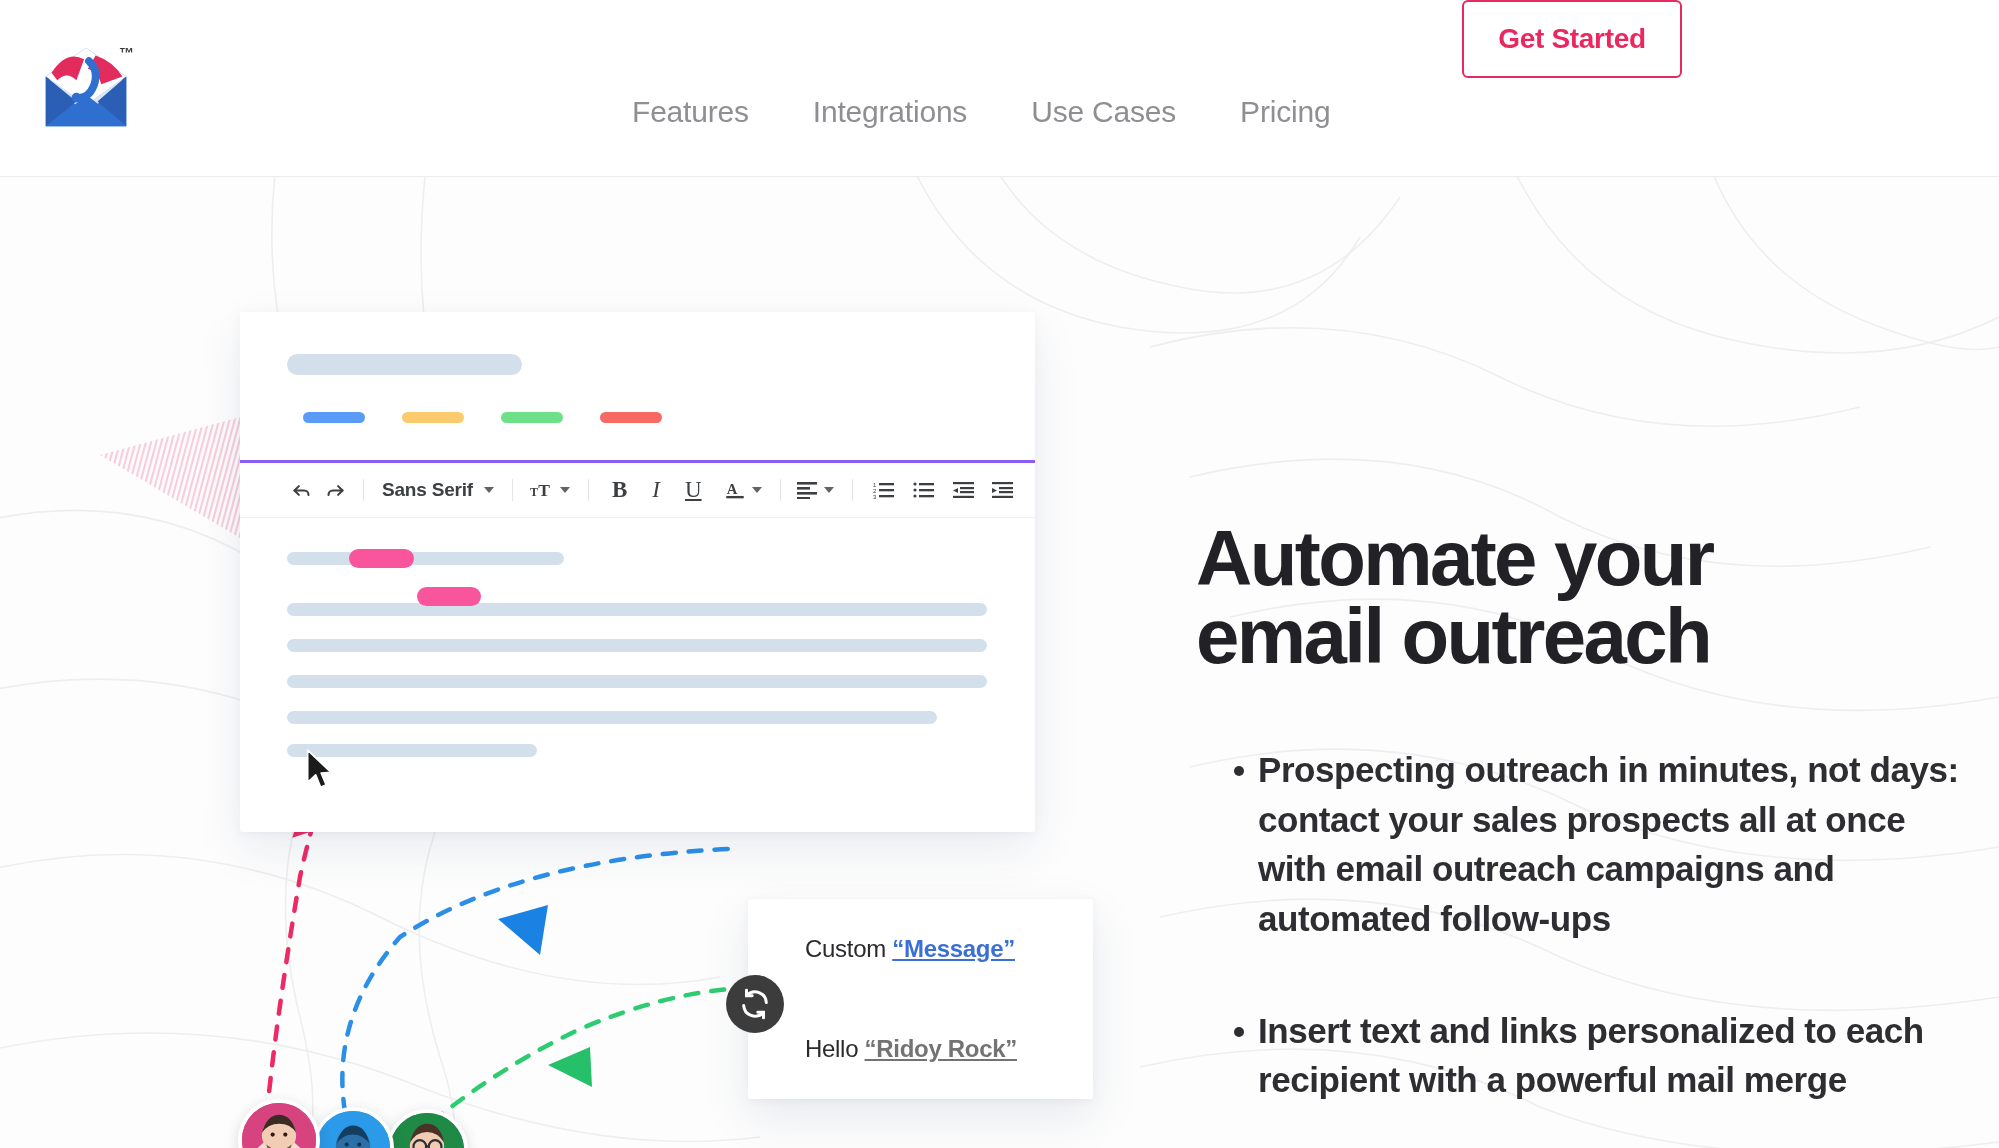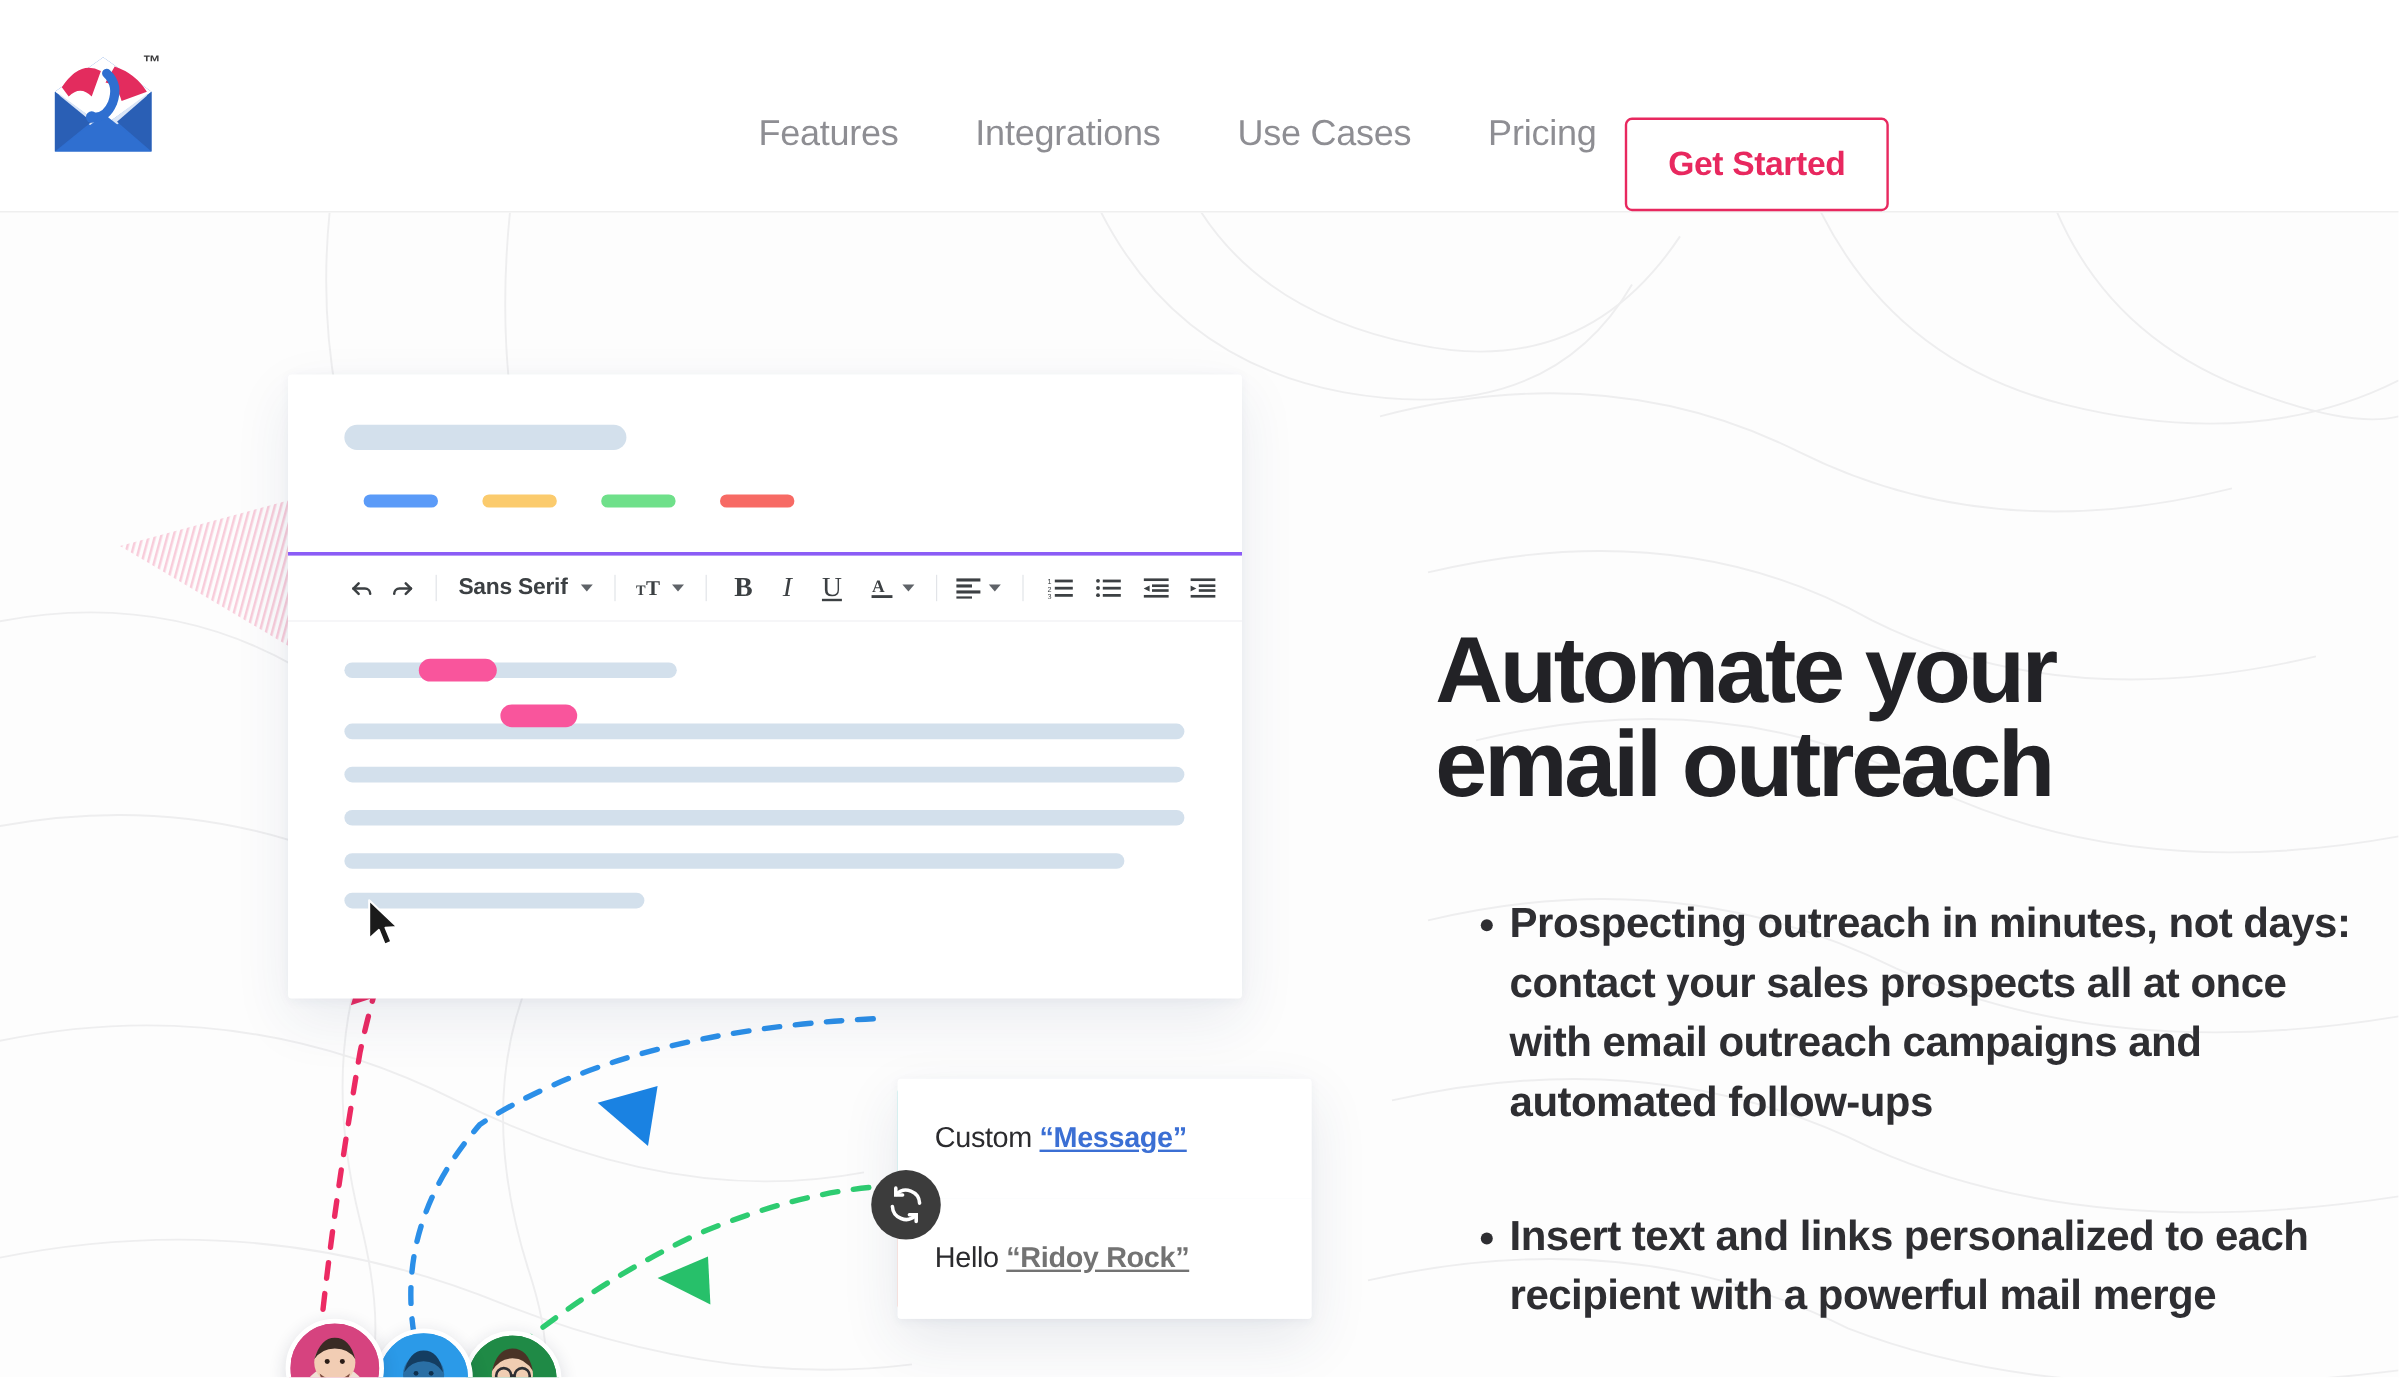--- a/index.html
+++ b/index.html
@@ -78,25 +78,25 @@
     color: #8e8e93;
     font-weight: 400;
     padding: 0 32px;
     cursor: pointer;
     white-space: nowrap;
     letter-spacing: -0.2px;
   }
 
   .header-ctas {
     position: absolute;
-    left: 1354px;
+    left: 1462px;
     top: 0;
     height: 176px;
     display: flex;
-    align-items: flex-end;
+    align-items: flex-start;
     gap: 45px;
   }
   .btn {
     font-size: 28px;
     font-weight: 700;
     border-radius: 6px;
     cursor: pointer;
     white-space: nowrap;
     letter-spacing: -0.3px;
     display: flex;
@@ -244,21 +244,21 @@
     border-radius: 3px;
     overflow: hidden;
   }
   .merge-row {
     position: absolute;
     left: 0;
     width: 345px;
     height: 100px;
     display: flex;
     align-items: center;
-    padding-left: 31px;
+    padding-left: 57px;
   }
   .merge-row.top { top: 0; background: #ffffff; }
   .merge-row.bot { top: 100px; background: #ffffff; }
   .merge-text { font-size: 24px; color: #2b2b2e; letter-spacing: -0.3px; white-space: nowrap; }
   .merge-token-blue { color: #3b6fd4; font-weight: 700; text-decoration: underline; }
   .merge-token-pink { color: #737373; font-weight: 700; text-decoration: underline; }
   .merge-accent { position: absolute; left: 0; width: 6px; border-radius: 3px; }
   .merge-accent.teal { top: 8px; height: 92px; background: #15c0bd; }
   .merge-accent.orange { top: 100px; height: 92px; background: #f2603f; }
   .merge-band {

